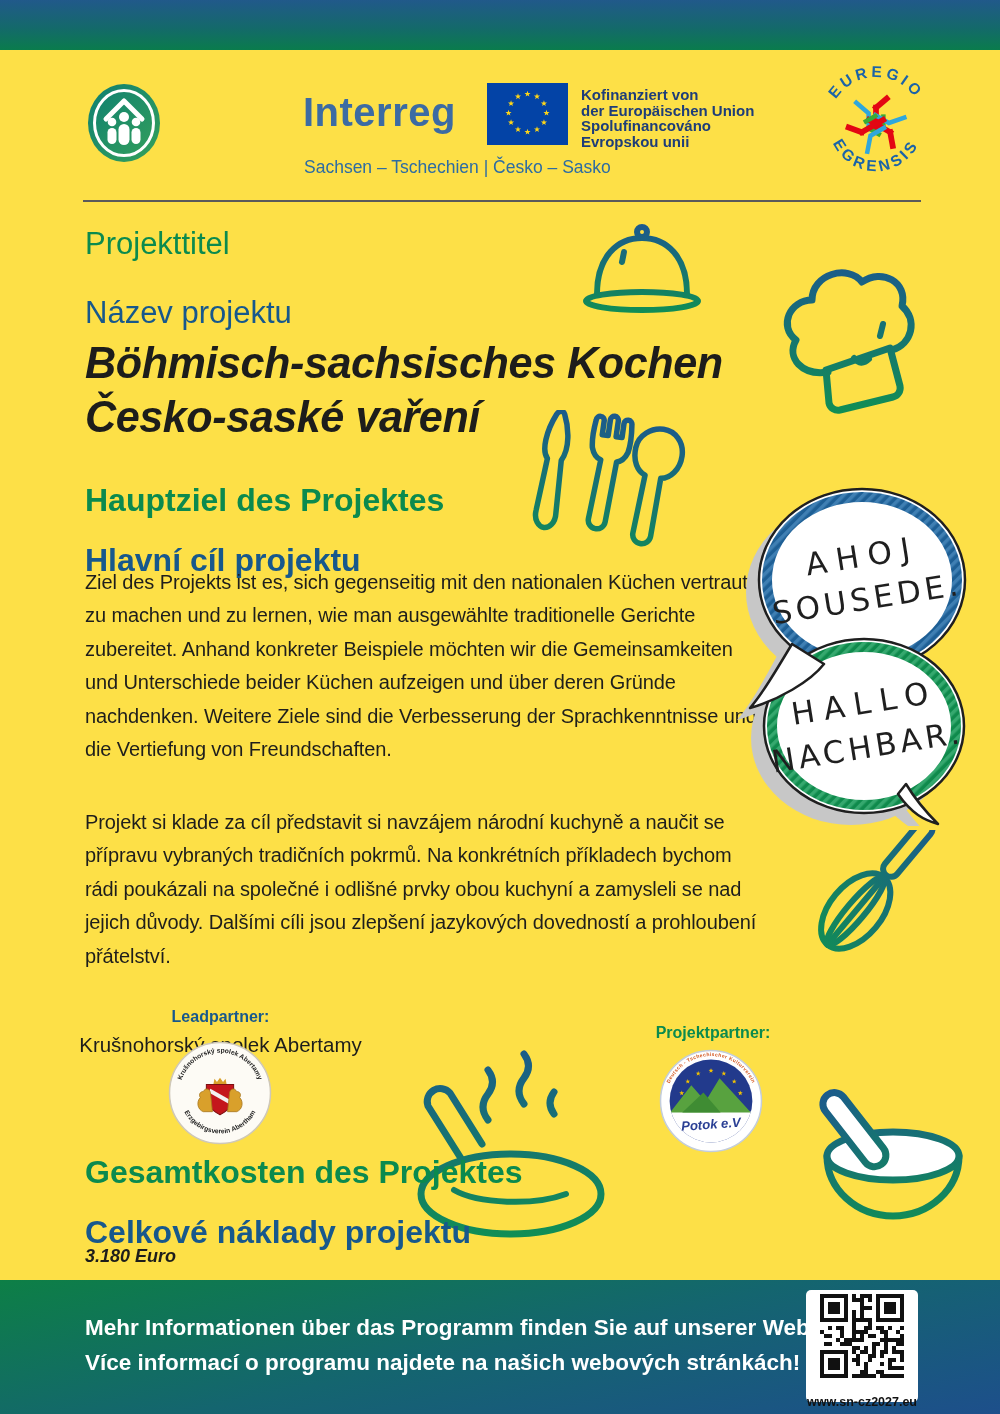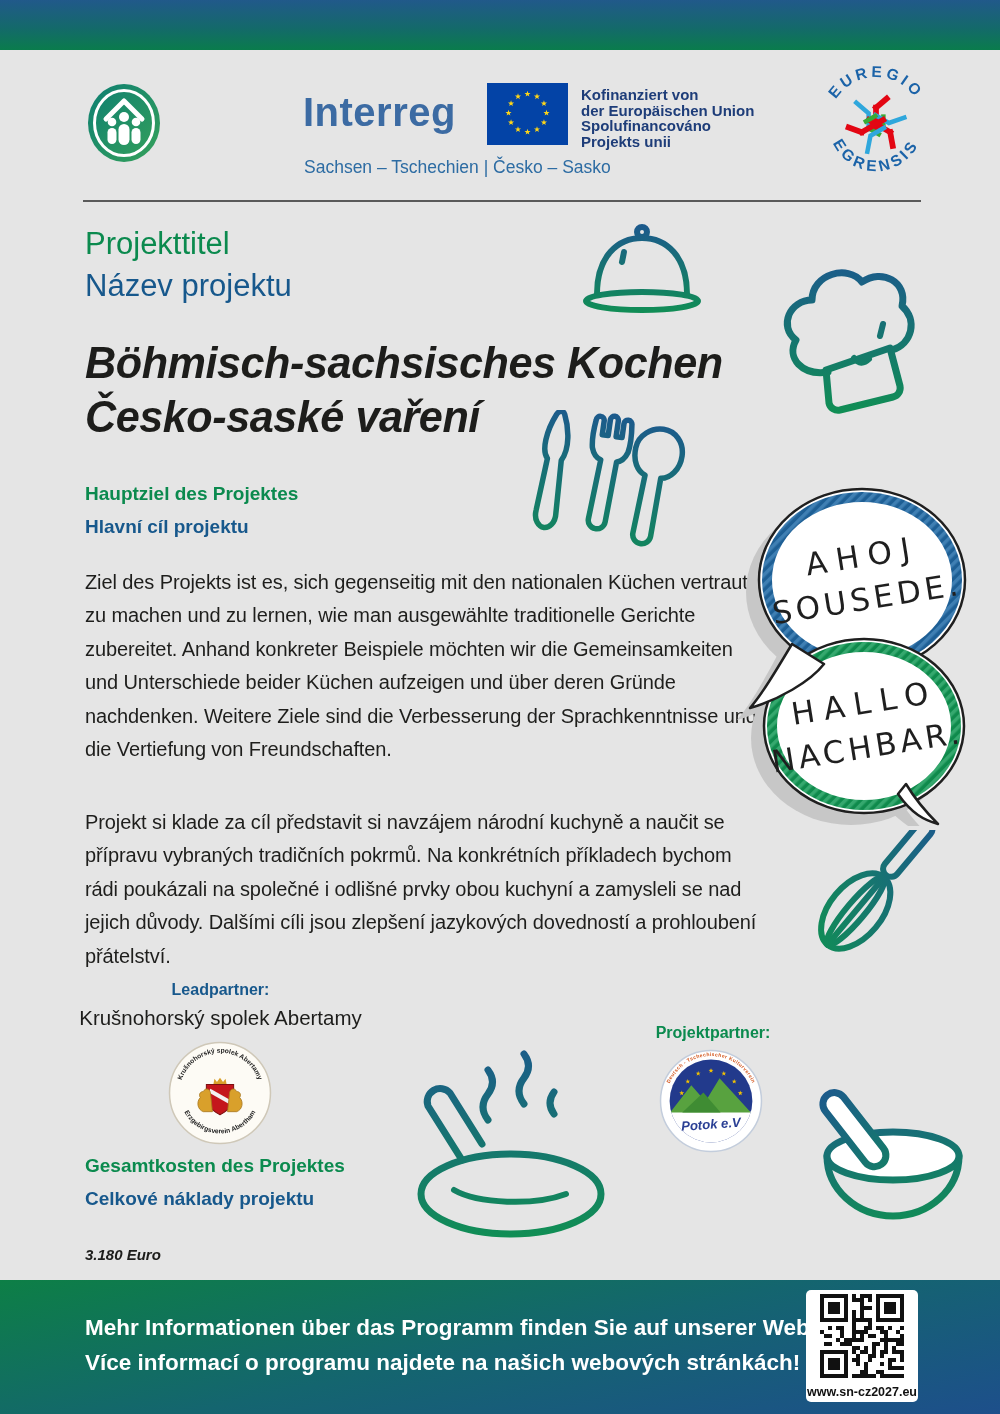--- a/index.html
+++ b/index.html
@@ -1,59 +1,59 @@
 <!DOCTYPE html>
 <html><head>
 <meta charset="utf-8">
 <style>
   html,body{margin:0;padding:0;background:#ffffff;}
-  .page{position:relative;width:1000px;height:1414px;background:#e5e5e5;overflow:hidden;
+  .page{position:relative;width:1000px;height:1414px;background:#fde047;overflow:hidden;
         font-family:"Liberation Sans",sans-serif;}
 
   .topbar{position:absolute;left:0;top:0;width:1000px;height:50px;
           background:linear-gradient(180deg,#21598a 0%,#14696b 55%,#0a7c4c 100%);}
 
   .org-logo{position:absolute;left:86px;top:82px;}
   .interreg{position:absolute;left:303px;top:90px;font-size:40px;font-weight:bold;
             color:#3c6ba3;letter-spacing:0.5px;}
   .eu-flag{position:absolute;left:487px;top:83px;}
   .funding{position:absolute;left:581px;top:87px;font-size:15px;font-weight:bold;
            color:#1e3d79;line-height:15.5px;}
   .region{position:absolute;left:304px;top:157px;font-size:17.5px;color:#2d6ca3;}
   .euregio{position:absolute;left:814px;top:62px;}
 
   .divider{position:absolute;left:83px;top:200px;width:838px;height:2px;background:#5a5a5a;}
 
-  .h-green{color:#0b8a4e;} .h-blue{color:#17588c;}
+  .h-green{color:#0b8a4e;} .h-blue{color:#17588c;margin-top:27px;}
   .section-label{position:absolute;left:85px;font-weight:normal;font-size:31px;line-height:1;}
-  .goal-label{position:absolute;left:85px;font-weight:bold;font-size:19px;line-height:1;}
+  .goal-label{position:absolute;left:85px;font-weight:bold;font-size:32px;line-height:1;}
 
   .title-block{position:absolute;left:85px;top:336px;transform:scaleX(.96);transform-origin:left top;}
   .title-line{font-size:45px;font-weight:bold;font-style:italic;color:#1d1d1b;
               line-height:1.2;letter-spacing:-0.5px;white-space:nowrap;}
 
   .para{position:absolute;left:85px;width:678px;font-size:20px;line-height:33.4px;
         color:#1e1e1c;letter-spacing:-0.1px;}
 
   .icon{position:absolute;}
 
   .partner-block{position:absolute;text-align:center;}
   .partner-label{font-weight:bold;font-size:16px;}
   .partner-name{font-size:20.5px;color:#1d1d1b;margin-top:7px;}
 
-  .costs-amount{position:absolute;left:85px;top:1246px;font-size:15px;font-weight:bold;
+  .costs-amount{position:absolute;left:85px;top:1246px;font-size:18px;font-weight:bold;
                 font-style:italic;color:#1d1d1b;}
 
   .footer{position:absolute;left:0;top:1280px;width:1000px;height:134px;
           background:linear-gradient(168deg,#0d7f46 0%,#14656f 50%,#1d4f8b 100%);}
   .footer-text{position:absolute;left:85px;top:30px;color:#fff;font-weight:bold;
                font-size:22.5px;line-height:35px;}
   .qr-box{position:absolute;left:806px;top:10px;width:112px;height:112px;background:#fff;
           border-radius:5px;text-align:center;padding-top:4px;box-sizing:border-box;}
-  .qr-caption{font-size:12.5px;font-weight:bold;color:#111;margin-top:3px;}
+  .qr-caption{font-size:12.5px;font-weight:bold;color:#111;margin-top:13px;}
 </style>
 </head>
 <body>
 
 <div class="page">
 
   <div class="topbar"></div>
 
   <svg class="org-logo" width="76" height="82" viewBox="0 0 76 82">
     <defs>
@@ -95,21 +95,21 @@
       <use href="#star-eu" transform="translate(21.5,30)"></use>
       <use href="#star-eu" transform="translate(24.05,20.5)"></use>
       <use href="#star-eu" transform="translate(31,13.55)"></use>
     </g>
   </svg>
 
   <div class="funding">
     <div>Kofinanziert von</div>
     <div>der Europäischen Union</div>
     <div>Spolufinancováno</div>
-    <div>Projekts unii</div>
+    <div>Evropskou unii</div>
   </div>
 
   <div class="region">Sachsen – Tschechien  |  Česko – Sasko</div>
 
   <svg class="euregio" width="124" height="124" viewBox="-62 -62 124 124">
     <defs>
       <path id="eg-top" d="M -46,-9.6 A 47,47 0 0 1 46,-9.6"></path>
       <path id="eg-bot" d="M -40,24.7 A 47,47 0 0 0 40,24.7"></path>
       <g id="eg-arm">
         <path d="M0,10 L0,-20" stroke="#e30613" stroke-width="7"></path>

